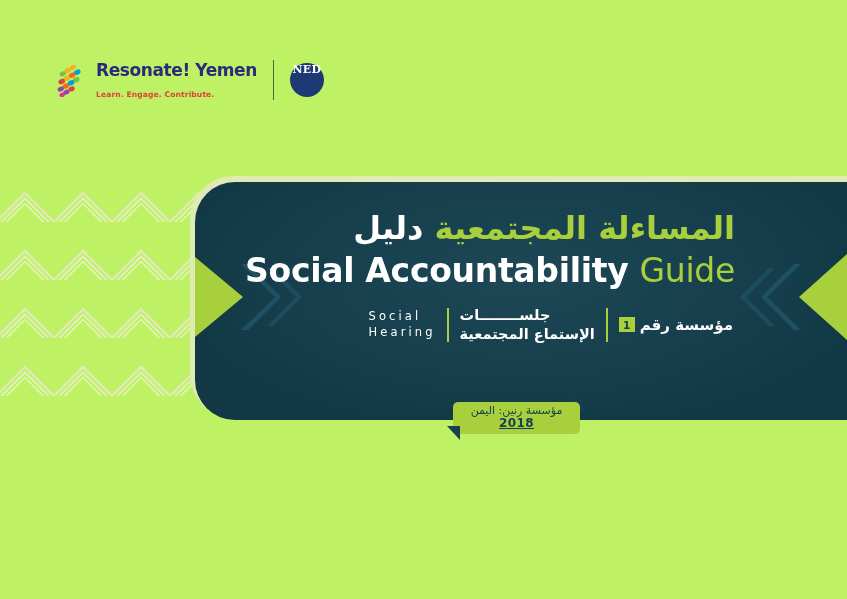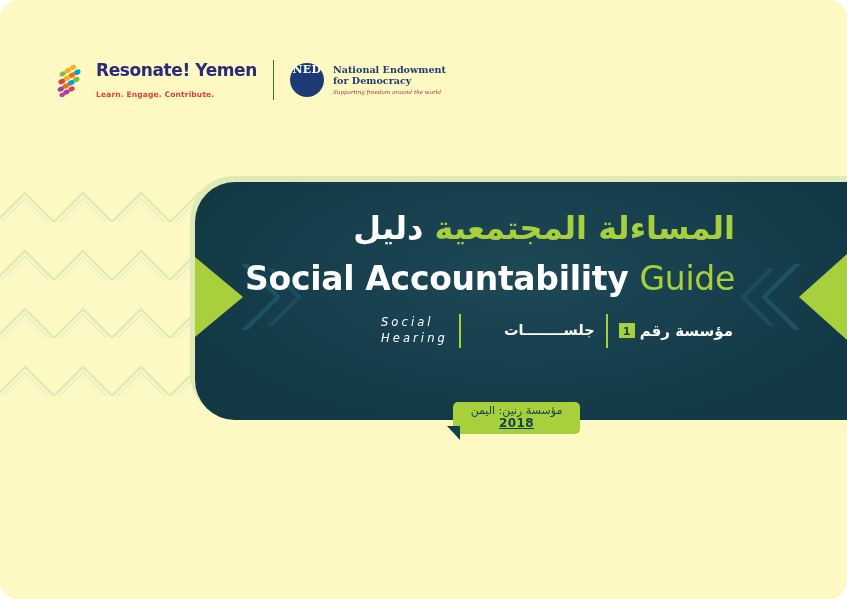--- a/index.html
+++ b/index.html
@@ -12,22 +12,21 @@
     height: 599px;
     position: relative;
     overflow: hidden;
     font-family: "DejaVu Sans", "Liberation Sans", sans-serif;
   }
 
   
   .page {
     position: absolute;
     inset: 0;
-    background: #fef9c3;
-    border-radius: 18px;
+    background: #bef264;
   }
 
   
   .logo-bar {
     position: absolute;
     left: 52px;
     top: 58px;
     display: flex;
     align-items: center;
     height: 44px;
@@ -191,21 +190,21 @@
     direction: rtl;
     font-size: 32px;
     font-weight: bold;
     line-height: 1.15;
     color: #a8d03c;
     white-space: nowrap;
     text-align: right;
   }
   .title-ar .ar-white { color: #ffffff; }
   .title-en {
-    margin-top: 14px;
+    margin-top: 6px;
     font-size: 33px;
     font-weight: bold;
     line-height: 1.12;
     color: #ffffff;
     letter-spacing: -0.3px;
     white-space: nowrap;
   }
   .title-en .en-green { color: #a8d03c; font-weight: normal; }
 
   .subtitle-row {
@@ -218,41 +217,40 @@
   .sub-en {
     display: flex;
     flex-direction: column;
     align-items: flex-start;
     line-height: 1.34;
     color: #ffffff;
     font-size: 11.5px;
     letter-spacing: 3.1px;
     font-weight: normal;
     white-space: nowrap;
-    font-style: italic;
   }
   .sub-rule {
     width: 2px;
     height: 34px;
     background: #a8d03c;
     margin: 0 11px;
     flex: none;
   }
   .sub-ar {
     direction: rtl;
     display: flex;
     flex-direction: column;
     align-items: flex-end;
     line-height: 1.3;
     color: #ffffff;
     font-size: 14.5px;
     font-weight: bold;
     white-space: nowrap;
   }
-  .sub-ar-1 { letter-spacing: 1px; margin-left: 32px; }
+  .sub-ar-1 { letter-spacing: 1px; }
   .tool-label {
     direction: rtl;
     display: flex;
     align-items: center;
     color: #ffffff;
     font-size: 15px;
     font-weight: bold;
     white-space: nowrap;
     margin-right: 2px;
   }
@@ -360,25 +358,20 @@
         <div class="logo-resonate-tag">Learn. Engage. Contribute.</div>
       </div>
     </div>
 
     <div class="logo-divider"></div>
 
     <div class="logo-ned">
       <div class="ned-seal">
         <span>NED</span>
       </div>
-      <div class="ned-text">
-        <div class="ned-line">National Endowment</div>
-        <div class="ned-line">for Democracy</div>
-        <div class="ned-tag">Supporting freedom around the world</div>
-      </div>
     </div>
 
   </div>
 
   <div class="lattice">
     <svg width="240" height="245" viewBox="0 0 240 245" xmlns="http://www.w3.org/2000/svg">
       <defs>
         <pattern id="dia" width="58" height="58" patternUnits="userSpaceOnUse" patternTransform="translate(-4,-6)">
           <g fill="none" stroke="#dfeab4" stroke-width="2.4">
             <rect x="29" y="29" width="41" height="41" transform="rotate(45 29 29)"></rect>
@@ -431,20 +424,21 @@
 
           <div class="sub-en">
             <span>Social</span>
             <span>Hearing</span>
           </div>
 
           <div class="sub-rule"></div>
 
           <div class="sub-ar">
             <span class="sub-ar-1">جلســــــــات</span>
+            <span>الإستماع المجتمعية</span>
           </div>
 
           <div class="sub-rule"></div>
 
           <div class="tool-label">
             <span>مؤسسة رقم</span>
             <span class="tool-num">1</span>
           </div>
 
         </div>

